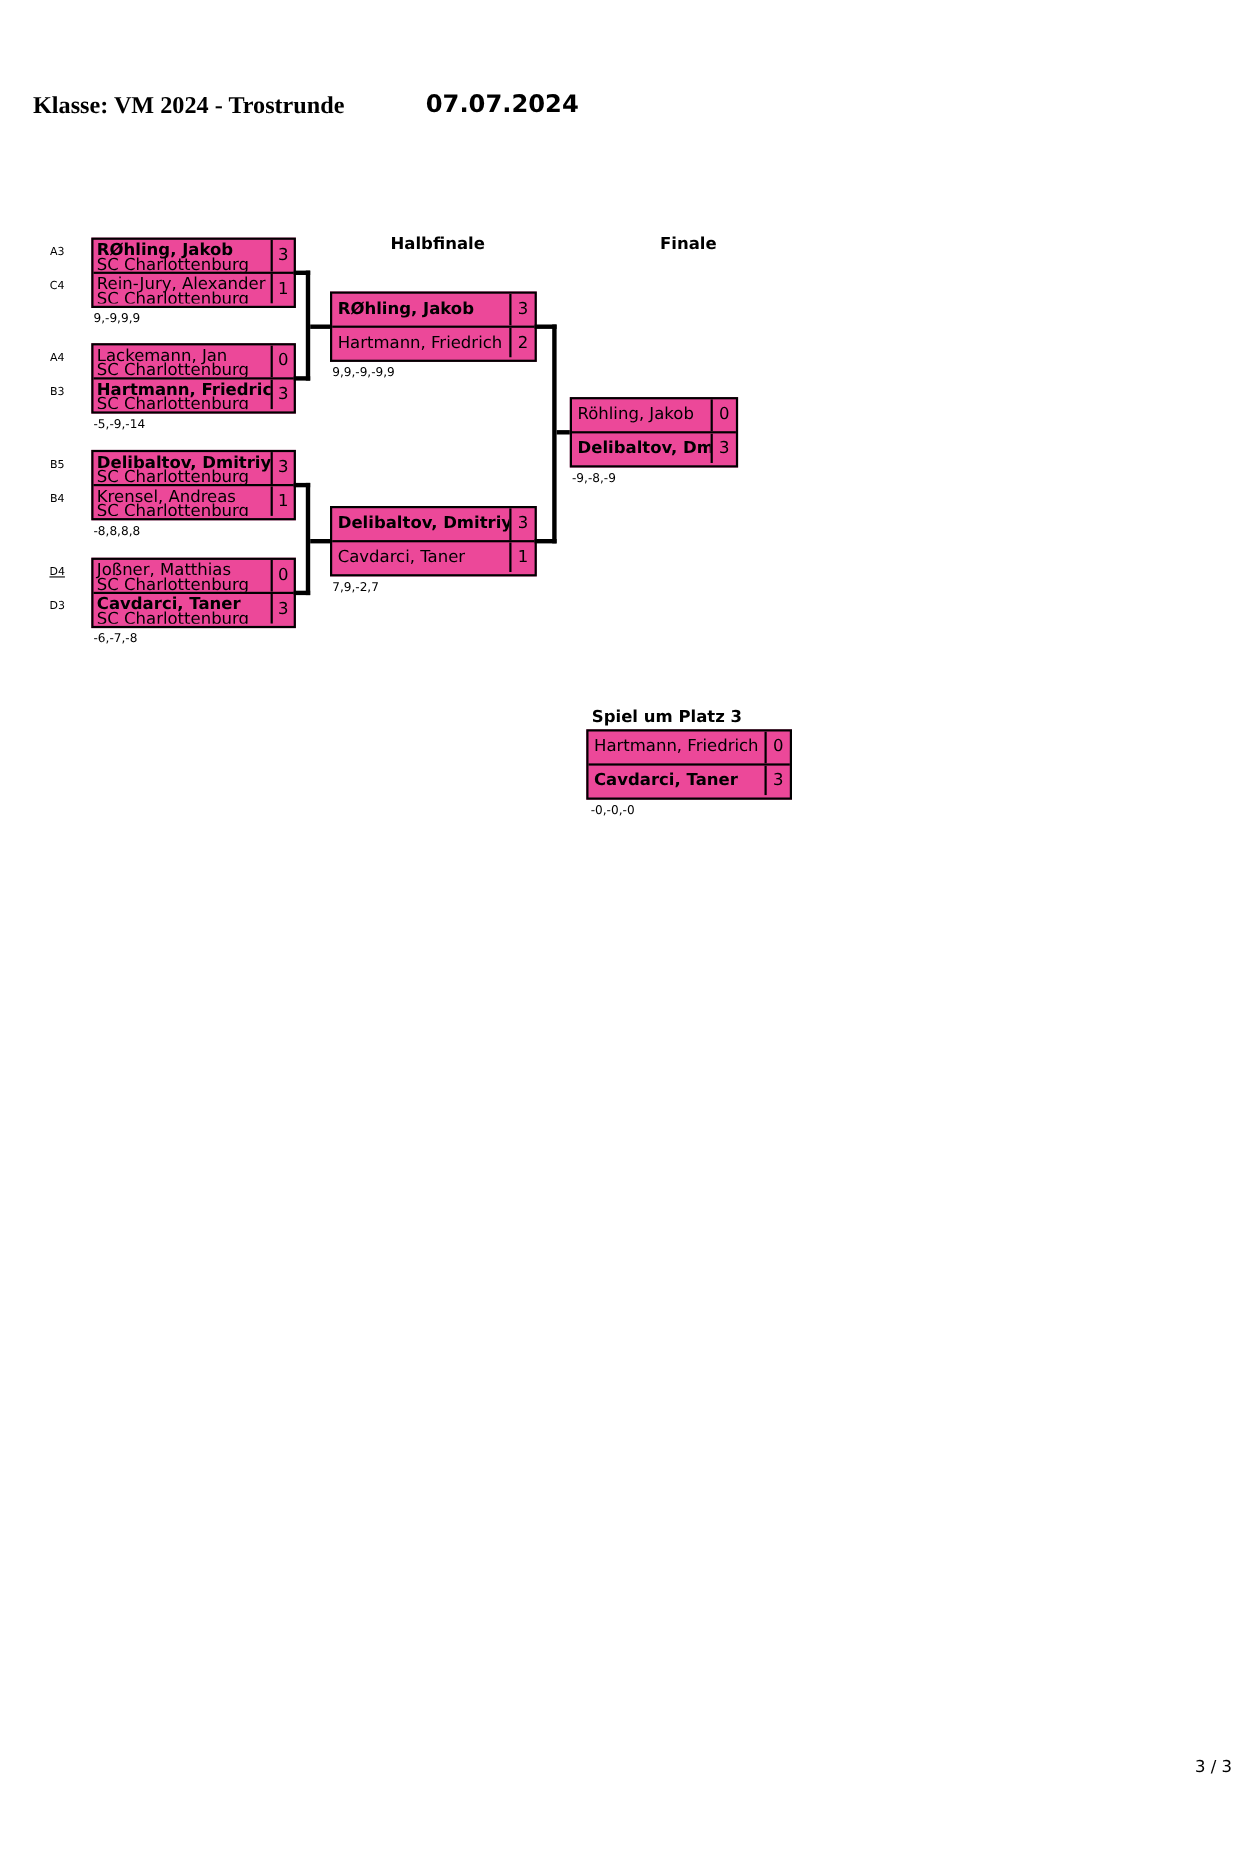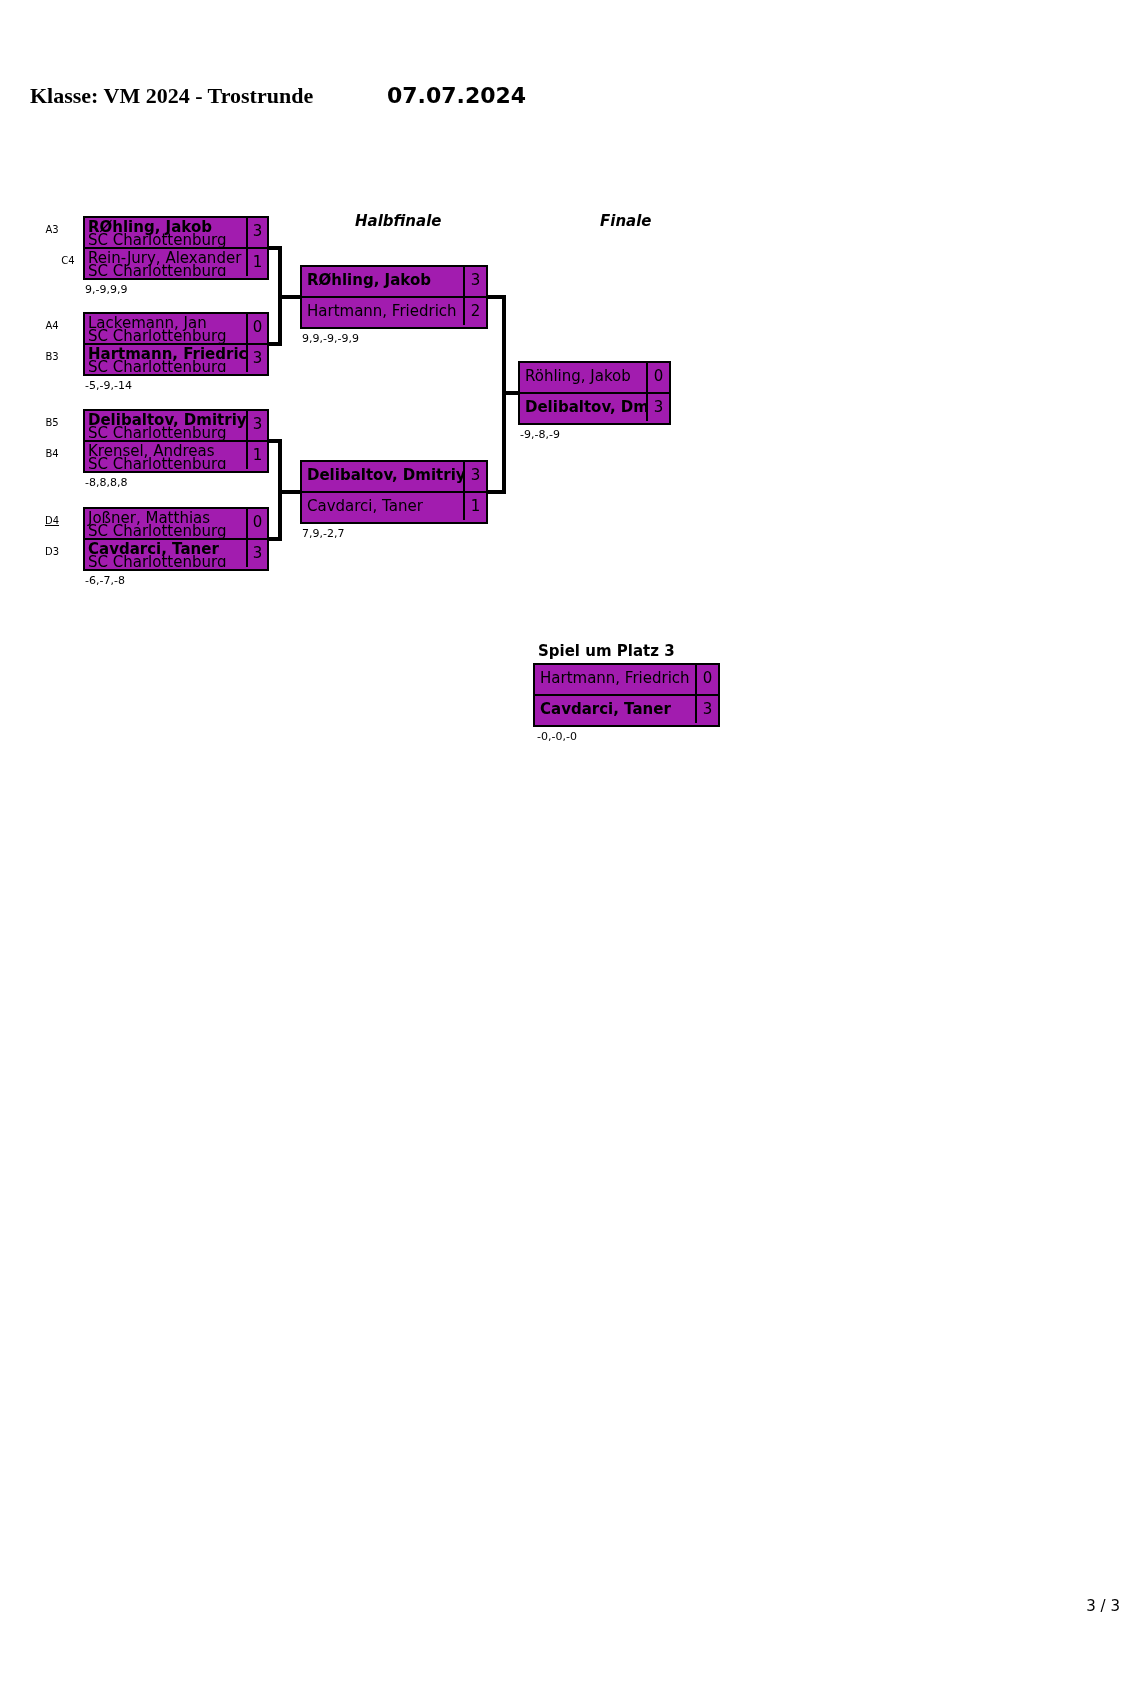--- a/index.html
+++ b/index.html
@@ -4,23 +4,23 @@
 <style>
   * { box-sizing: border-box; margin: 0; padding: 0; }
   html, body { background: #fff; }
   body {
     width: 1123px; height: 1685px; position: relative;
     font-family: "DejaVu Sans", "Liberation Sans", sans-serif;
     color: #000;
   }
   .abs { position: absolute; }
   .doc-title { font-size: 22px; font-weight: bold; white-space: nowrap; }
-  .round-label { font-size: 15px; font-weight: bold; white-space: nowrap; font-style: italic; }
+  .round-label { font-size: 15px; font-weight: bold; white-space: nowrap; }
   .seed { position: absolute; left: 38px; width: 28px; font-size: 10px; text-align: center; }
-  .match { position: absolute; border: 2px solid #000; background: #a21caf; }
+  .match { position: absolute; border: 2px solid #000; background: #ec4899; }
   .match .row { display: flex; height: 29px; overflow: hidden; }
   .match .row + .row { border-top: 2px solid #000; }
   .cell-name { flex: 1; overflow: hidden; }
   .cell-score { border-left: 2px solid #000; text-align: center; font-size: 15px; line-height: 27px; }
   .r1 .cell-score { width: 21px; }
   .big .cell-score { width: 23px; }
   .pname { font-size: 15px; line-height: 16px; margin: 1px 0 0 3px; white-space: nowrap; }
   .pclub { font-size: 15px; line-height: 10px; margin-left: 3px; white-space: nowrap; }
   .pname-solo { font-size: 15px; line-height: 27px; margin-left: 5px; white-space: nowrap; }
   .winner { font-weight: bold; }
@@ -32,21 +32,21 @@
 </head>
 <body>
 
 <div class="abs doc-title" style="left:30px; top:83px;font-family:Liberation Serif, serif;">Klasse: VM 2024 - Trostrunde</div>
 <div class="abs doc-title" style="left:387px; top:83px;">07.07.2024</div>
 
 <div class="abs round-label" style="left:355px; top:212px;">Halbfinale</div>
 <div class="abs round-label" style="left:600px; top:212px;">Finale</div>
 
 <div class="seed" style="top:224px;">A3</div>
-<div class="seed" style="top:255px;margin-left:16px;">C4</div>
+<div class="seed" style="top:255px;">C4</div>
 <div class="seed" style="top:320px;">A4</div>
 <div class="seed" style="top:351px;">B3</div>
 <div class="seed" style="top:417px;">B5</div>
 <div class="seed" style="top:448px;">B4</div>
 <div class="seed" style="top:515px;text-decoration:underline;">D4</div>
 <div class="seed" style="top:546px;">D3</div>
 
 <div class="match r1" style="left:83px; top:216px; width:186px; height:64px;">
   <div class="row">
     <div class="cell-name">

